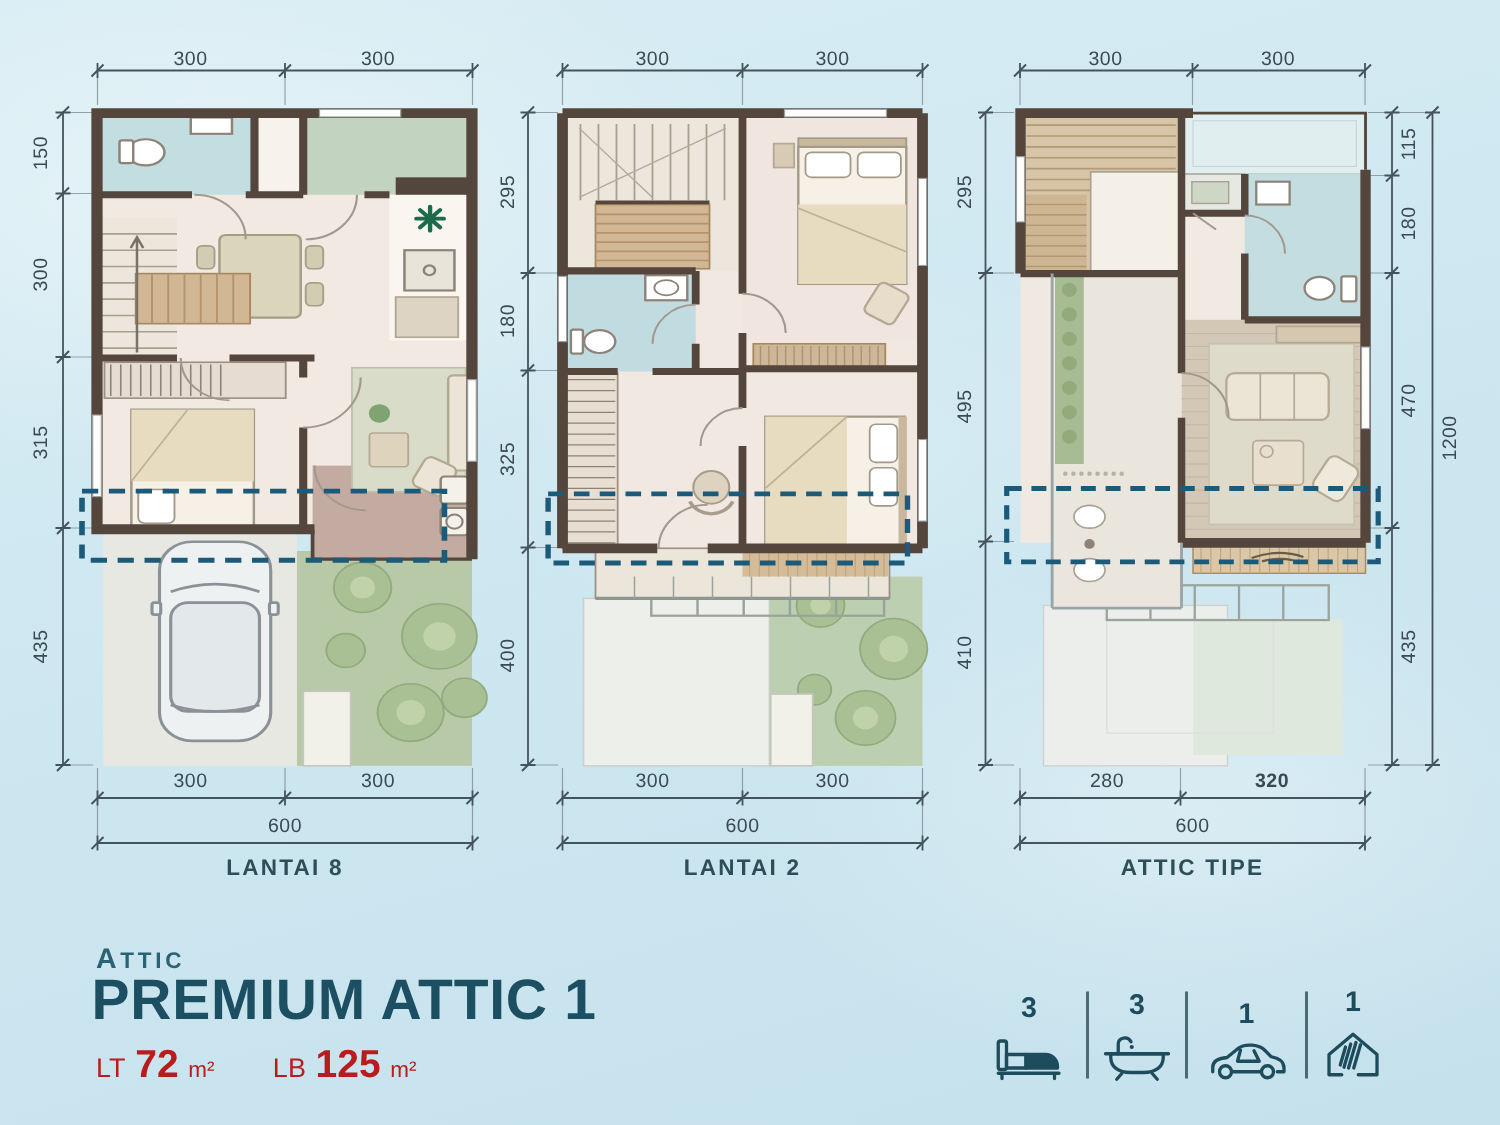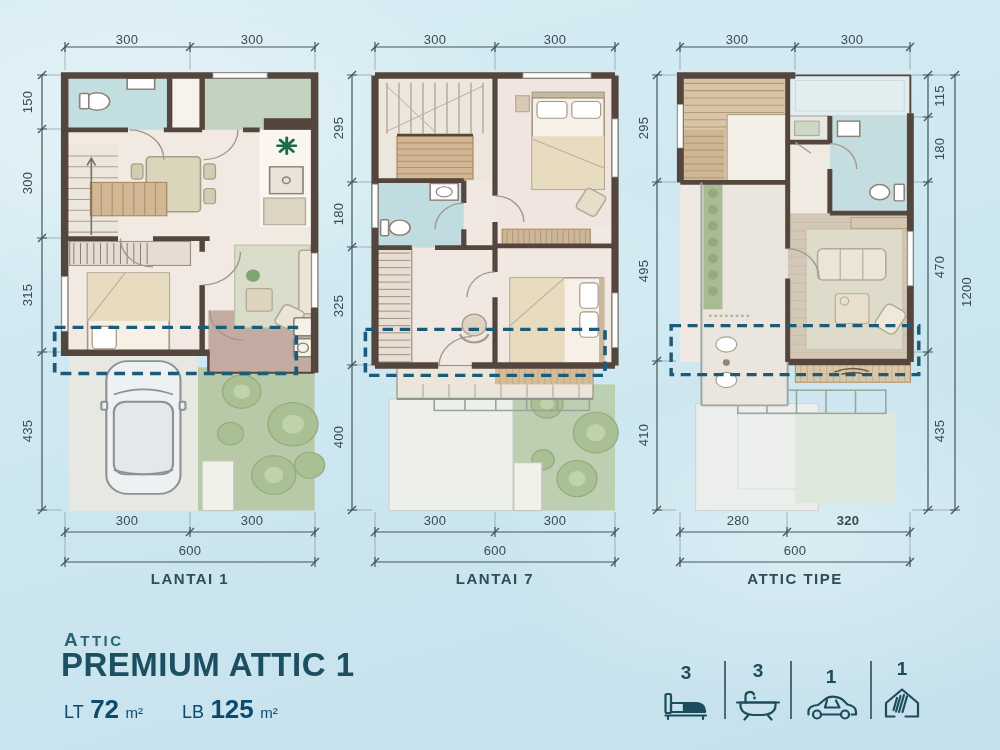--- a/index.html
+++ b/index.html
@@ -22,25 +22,25 @@
   .plan-name{
     position:absolute;top:570px;transform:translateX(-50%);
     font-size:15px;font-weight:700;color:#2d4e57;letter-spacing:1.5px;white-space:nowrap;
   }
   .pretitle{
     position:absolute;left:64px;top:629px;font-size:15px;font-weight:600;
     color:#2a6374;letter-spacing:2.5px;
   }
   .pretitle::first-letter{font-size:19px;}
   .big-title{
-    position:absolute;left:61px;top:646px;font-size:33px;font-weight:800;
+    position:absolute;left:61px;top:646px;font-size:38px;font-weight:800;
     color:#1d4f63;letter-spacing:.5px;white-space:nowrap;
   }
   .areas{
-    position:absolute;left:64px;top:694px;color:#0c4a6e;white-space:nowrap;
+    position:absolute;left:64px;top:694px;color:#b91c1c;white-space:nowrap;
   }
   .areas .lbl{font-size:18px;font-weight:400;}
   .areas .val{font-size:26px;font-weight:700;margin:0 2px;}
   .areas .unit{font-size:15px;}
   .areas .gap{display:inline-block;width:30px;}
   .features{
     position:absolute;left:650px;top:655px;display:flex;align-items:flex-end;
   }
   .feature-cell{
     display:flex;flex-direction:column;align-items:center;justify-content:flex-end;
@@ -402,22 +402,22 @@
 <span class="dim v" style="left:643px;top:435px;">410</span>
 <span class="dim v" style="left:939px;top:96px;">115</span>
 <span class="dim v" style="left:939px;top:149px;">180</span>
 <span class="dim v" style="left:939px;top:267px;">470</span>
 <span class="dim v" style="left:939px;top:431px;">435</span>
 <span class="dim v" style="left:966px;top:292px;">1200</span>
 <span class="dim" style="left:721px;top:520px;margin-left:17px;">280</span>
 <span class="dim" style="left:848px;top:520px;font-weight:bold;">320</span>
 <span class="dim" style="left:795px;top:550px;">600</span>
 
-<div class="plan-name" style="left:190px;">LANTAI 1</div>
-<div class="plan-name" style="left:495px;">LANTAI 7</div>
+<div class="plan-name" style="left:190px;">LANTAI 8</div>
+<div class="plan-name" style="left:495px;">LANTAI 2</div>
 <div class="plan-name" style="left:795px;">ATTIC TIPE</div>
 
 <div class="pretitle">ATTIC</div>
 <div class="big-title">PREMIUM ATTIC 1</div>
 <div class="areas">
   <span class="lbl">LT</span>
   <span class="val">72</span>
   <span class="unit">m²</span>
   <span class="gap"></span>
   <span class="lbl">LB</span>

